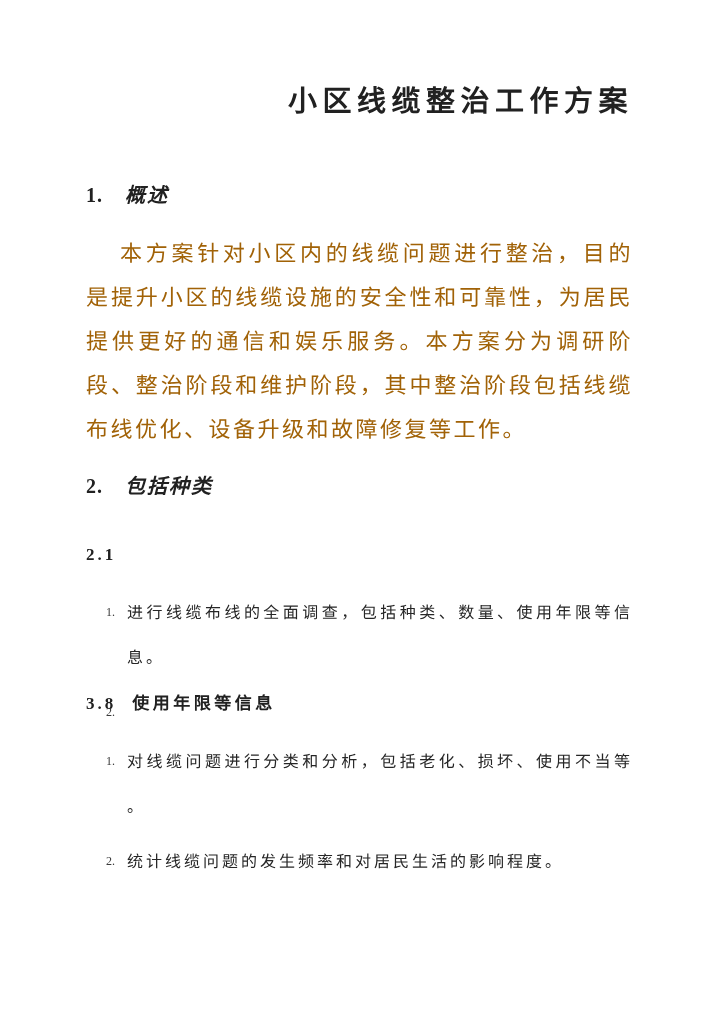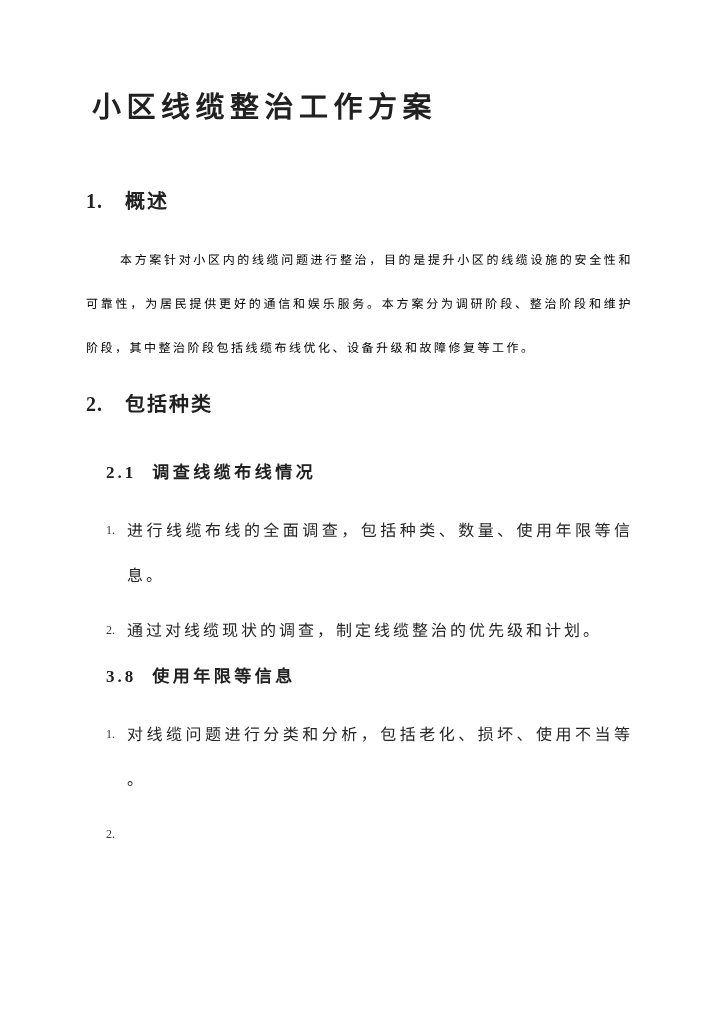--- a/index.html
+++ b/index.html
@@ -16,67 +16,68 @@
   }
   .page {
     box-sizing: border-box;
     width: 720px;
     height: 1017px;
     padding: 84px 87px 0 86px;
     background: #ffffff;
     overflow: hidden;
   }
   .doc-title {
-    margin: 6px;
+    margin: 0;
     font-size: 29px;
     font-weight: 700;
     line-height: 34px;
     letter-spacing: 5.5px;
     white-space: nowrap;
+    text-align: right;
   }
   .h1 {
     display: flex;
     align-items: baseline;
     margin: 0;
     font-size: 20px;
     font-weight: 700;
     line-height: 26px;
     white-space: nowrap;
   }
   .h1 .num {
     letter-spacing: 1px;
     margin-right: 22px;
   }
   .h1 .txt {
     letter-spacing: 2px;
+    font-style: italic;
   }
   #h1-overview { margin-top: 64px; }
   #h1-research { margin-top: 21px; }
   .para {
     margin: 24px 0 0 0;
-    font-size: 12px;
+    font-size: 22px;
     line-height: 44px;
     letter-spacing: 2.5px;
     text-align: justify;
     text-indent: 34px;
-    color: #000000;
+    color: #a16207;
   }
   .h2 {
     display: flex;
     align-items: baseline;
     margin: 0;
     font-size: 17px;
     font-weight: 700;
     line-height: 23px;
     white-space: nowrap;
   }
   .h2 .num {
     letter-spacing: 3px;
     margin-right: 16px;
-    margin-left: 20px;
   }
   .h2 .txt {
     letter-spacing: 3.5px;
   }
   #h2-survey   { margin-top: 44px; }
   #h2-analysis { margin-top: 12px; }
   .olist {
     margin: 24px 0 0 0;
   }
   .oitem {
@@ -114,42 +115,41 @@
 
   <p class="para">本方案针对小区内的线缆问题进行整治，目的是提升小区的线缆设施的安全性和可靠性，为居民提供更好的通信和娱乐服务。本方案分为调研阶段、整治阶段和维护阶段，其中整治阶段包括线缆布线优化、设备升级和故障修复等工作。</p>
 
   <div class="h1" id="h1-research">
     <span class="num">2.</span>
     <span class="txt">包括种类</span>
   </div>
 
   <div class="h2" id="h2-survey">
     <span class="num">2.1</span>
-    <span class="txt">调查线缆布线情况</span>
   </div>
 
   <div class="olist">
     <div class="oitem">
       <span class="marker">1.</span>
       <span class="itext">进行线缆布线的全面调查，包括种类、数量、使用年限等信息。</span>
     </div>
     <div class="oitem">
       <span class="marker">2.</span>
-      <span class="itext">通过对线缆现状的调查，制定线缆整治的优先级和计划。</span>
     </div>
   </div>
 
   <div class="h2" id="h2-analysis">
     <span class="num">3.8</span>
     <span class="txt">使用年限等信息</span>
   </div>
 
   <div class="olist">
     <div class="oitem">
       <span class="marker">1.</span>
       <span class="itext">对线缆问题进行分类和分析，包括老化、损坏、使用不当等。</span>
     </div>
     <div class="oitem">
       <span class="marker">2.</span>
+      <span class="itext">统计线缆问题的发生频率和对居民生活的影响程度。</span>
     </div>
   </div>
 
 </div>
 
 </body></html>

